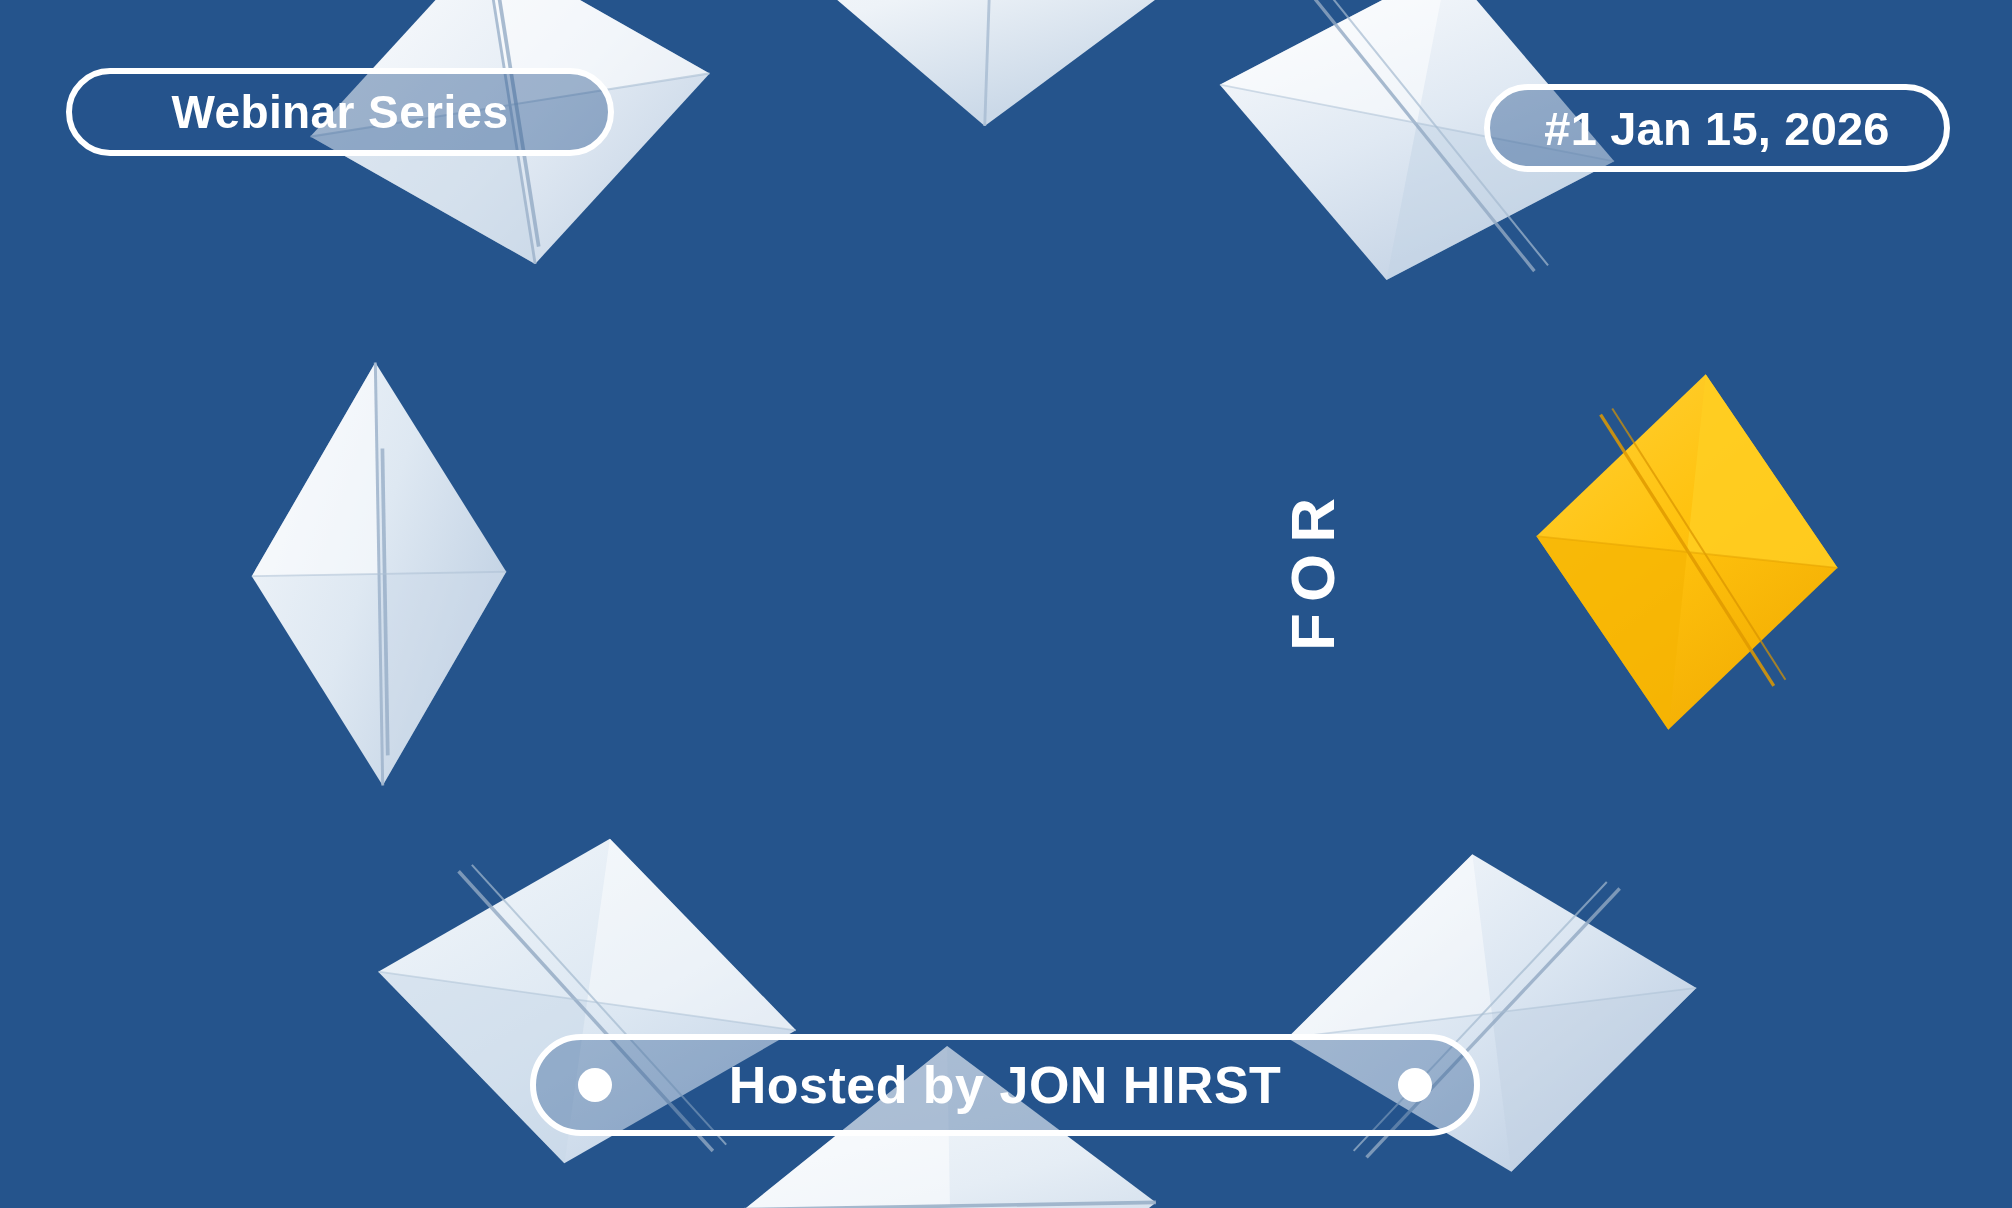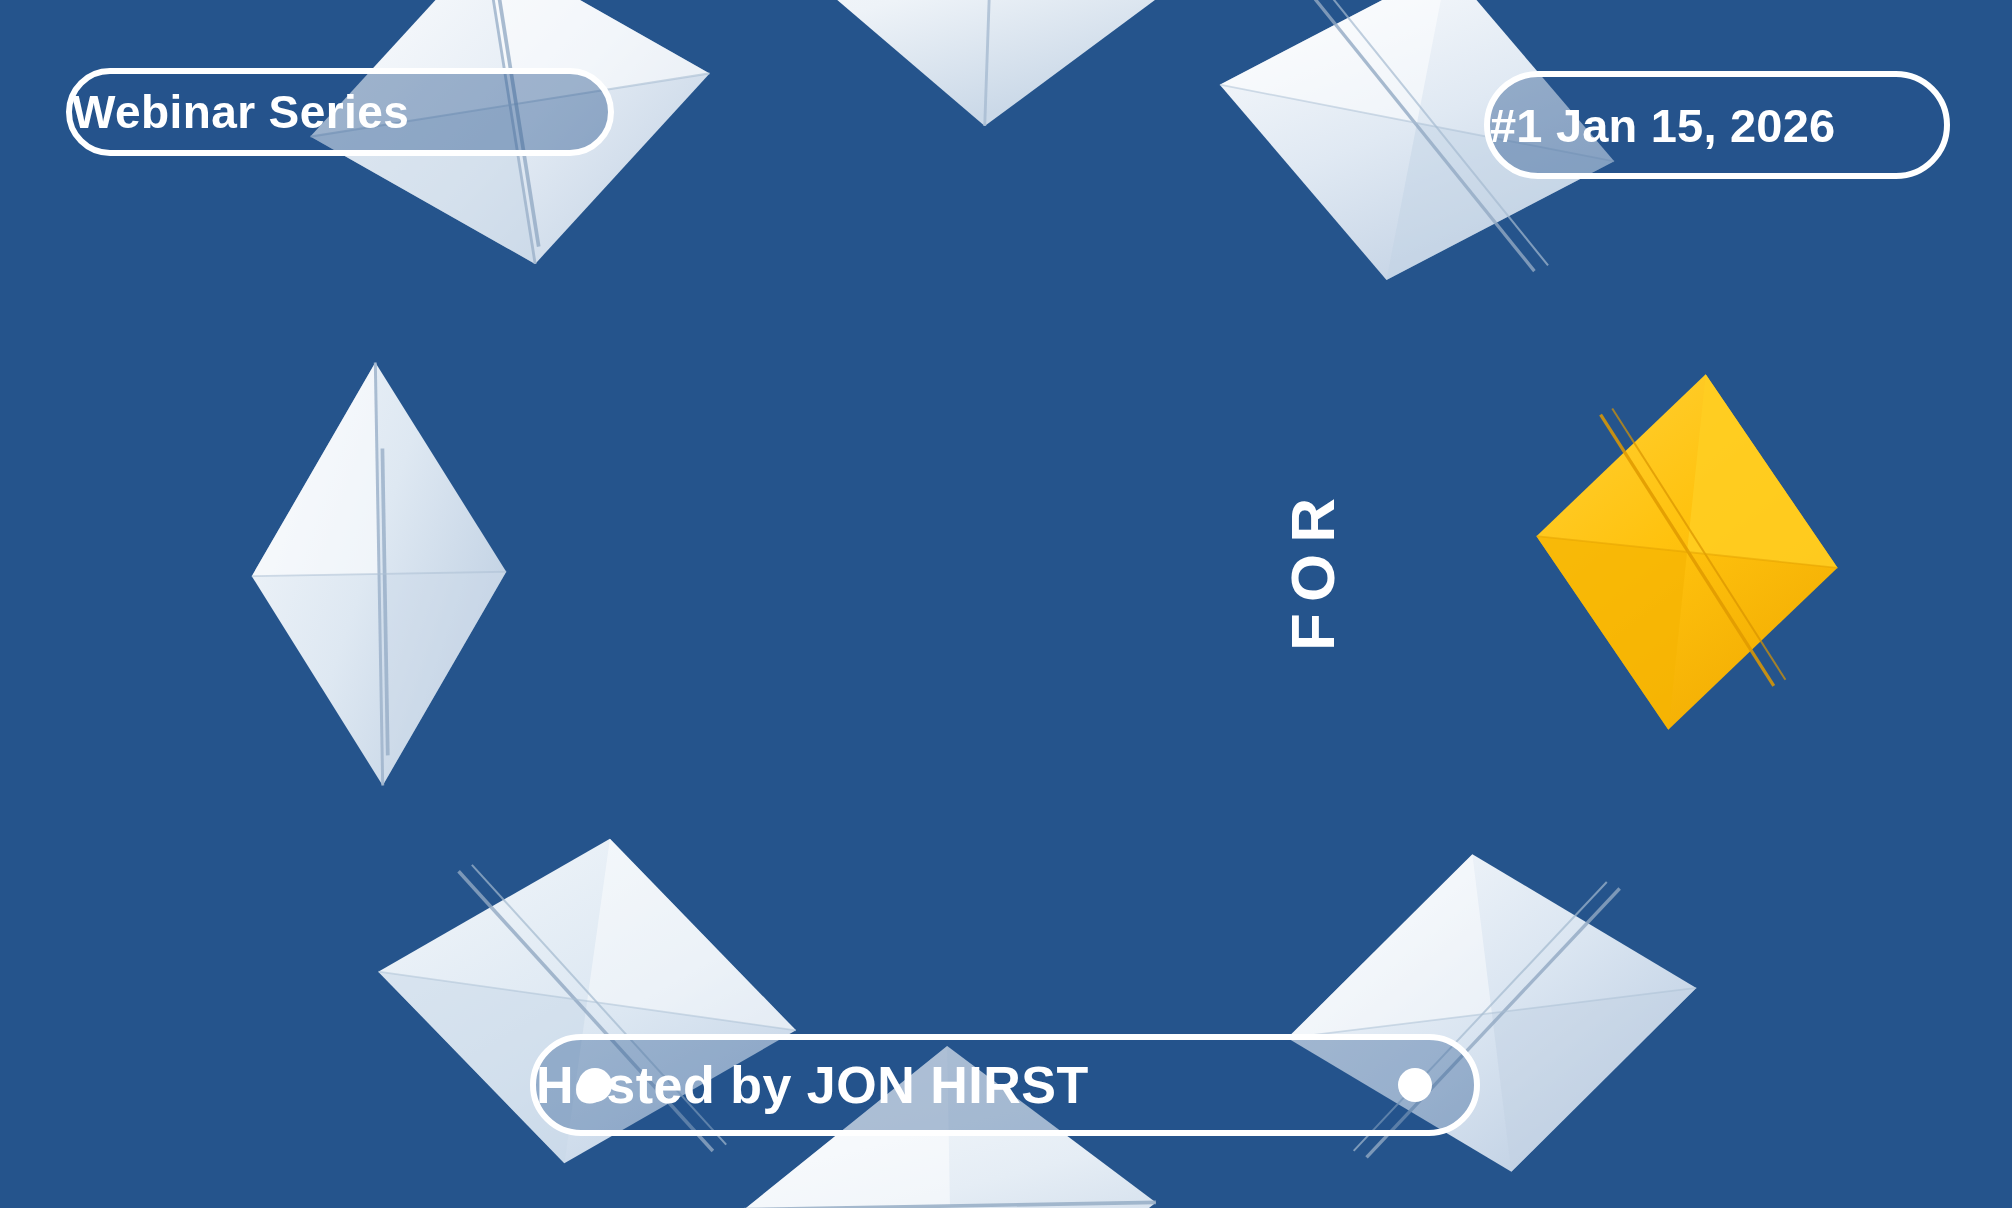--- a/index.html
+++ b/index.html
@@ -75,42 +75,43 @@
     transform: rotate(180deg);
     text-transform: uppercase;
     white-space: nowrap;
   }
 
   
   .pill {
     position: absolute;
     display: flex;
     align-items: center;
+    justify-content: center;
     border: 6px solid #ffffff;
     border-radius: 999px;
     color: #ffffff;
     font-weight: 700;
     z-index: 8;
     background: rgba(37, 84, 140, 0.42);
   }
 
   .pill-webinar {
     left: 66px;
     top: 68px;
     width: 548px;
     height: 88px;
     font-size: 46px;
     letter-spacing: 0.4px;
   }
 
   .pill-date {
     right: 62px;
-    top: 71px;
+    top: 84px;
     width: 466px;
-    height: 108px;
+    height: 88px;
     font-size: 47px;
     letter-spacing: 0.2px;
   }
 
   .pill-host {
     left: 530px;
     bottom: 72px;
     width: 950px;
     height: 102px;
     font-size: 52px;

